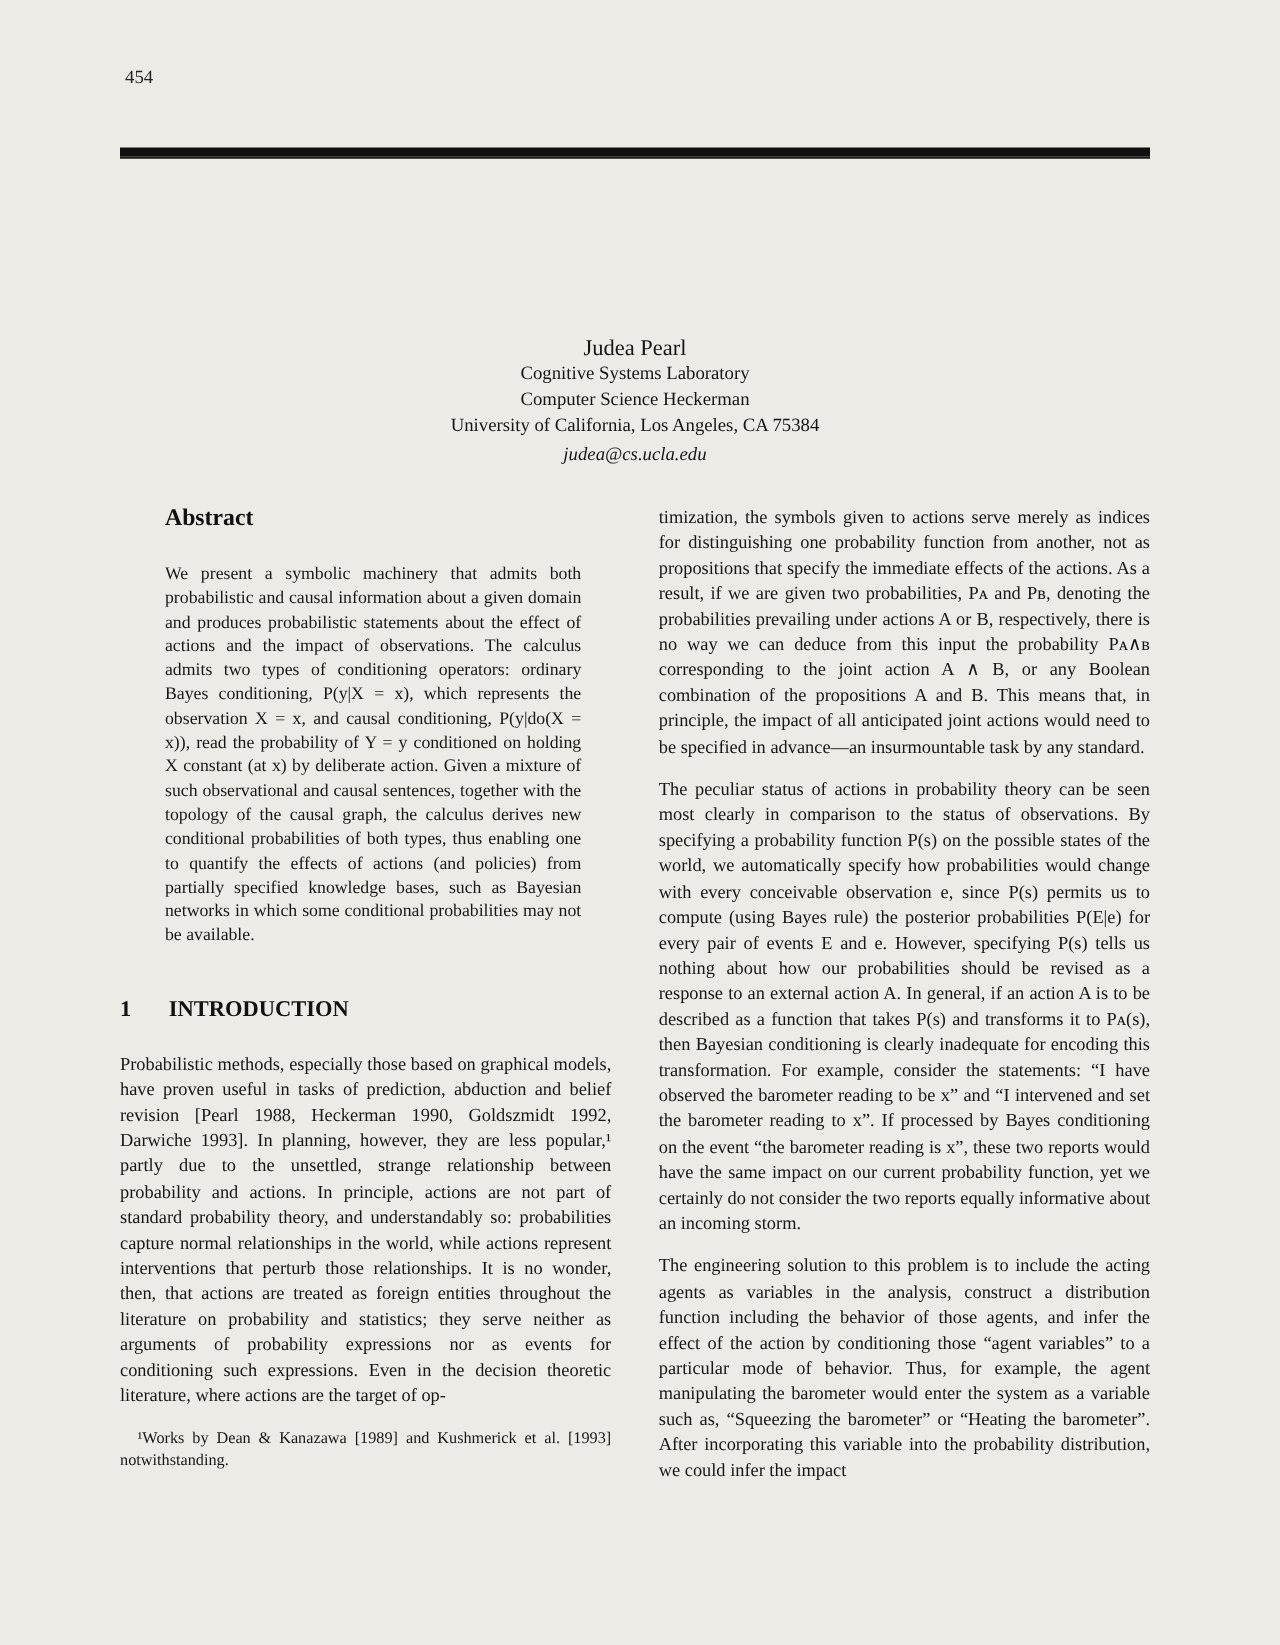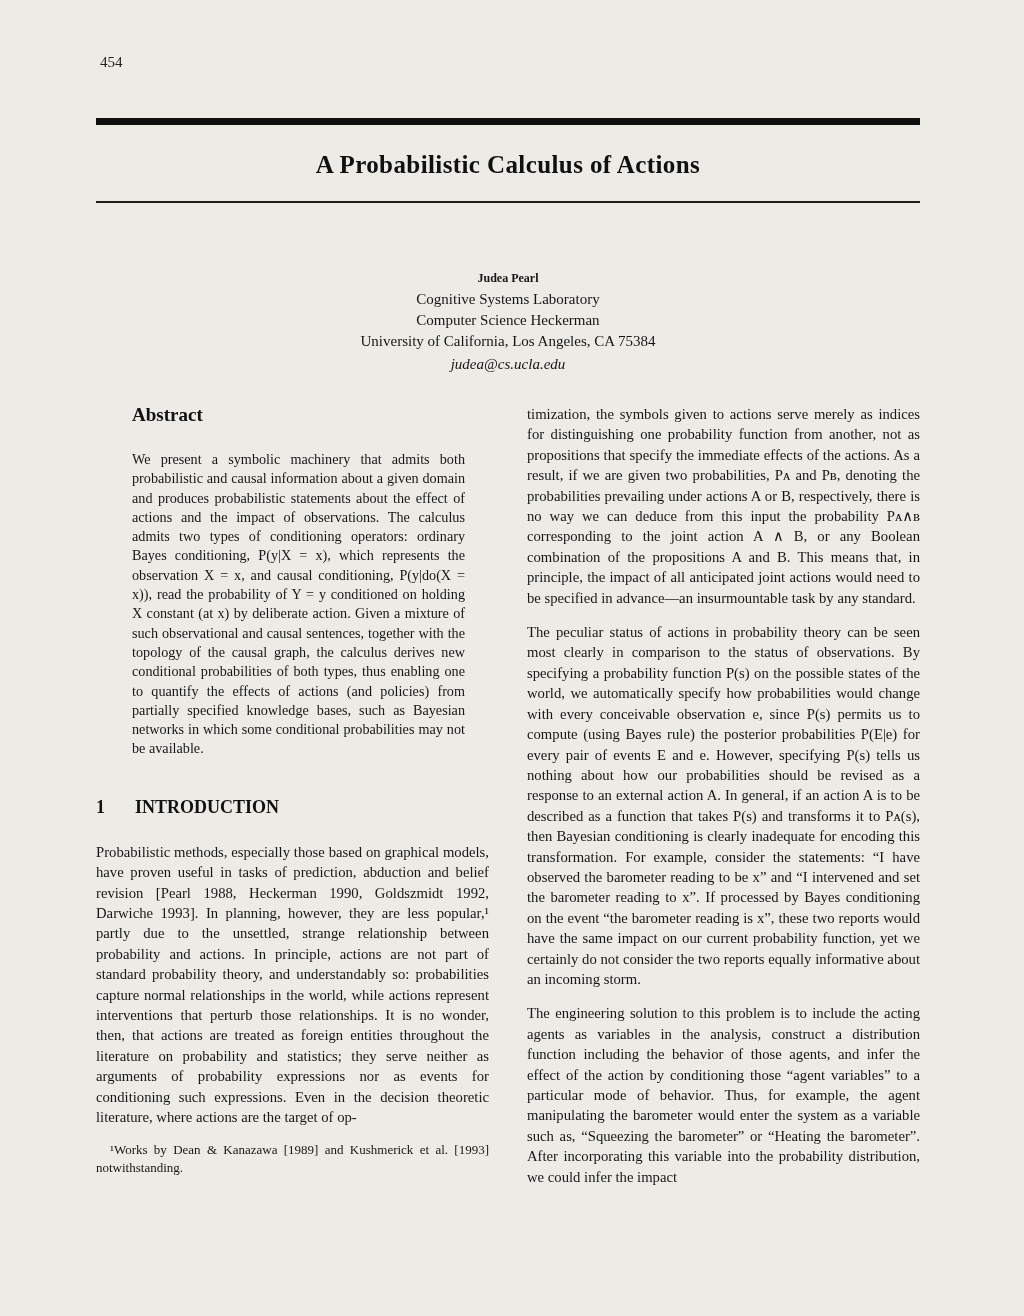--- a/index.html
+++ b/index.html
@@ -49,21 +49,21 @@
   .authors {
     position: absolute;
     top: 268px;
     left: 96px;
     width: 824px;
     text-align: center;
     line-height: 21px;
     font-size: 15px;
     color: #151515;
   }
-  .author-name { font-weight: bold; font-size: 12px; }
+  .author-name { font-weight: normal; font-size: 18px; }
   .author-email { font-style: italic; margin-top: 2px; }
   .columns {
     position: absolute;
     top: 404px;
     left: 96px;
     width: 824px;
     display: flex;
     gap: 38px;
   }
   .col { width: 393px; }
@@ -102,21 +102,20 @@
 </style>
 </head>
 <body>
 
 <div class="page">
 
   <div class="page-number">454</div>
 
   <div class="header">
     <div class="rule-thick"></div>
-    <h1 class="paper-title">A Probabilistic Calculus of Actions</h1>
     <div class="rule-thin"></div>
   </div>
 
   <div class="authors">
     <div class="author-name">Judea Pearl</div>
     <div class="author-lab">Cognitive Systems Laboratory</div>
     <div class="author-dept">Computer Science Heckerman</div>
     <div class="author-univ">University of California, Los Angeles, CA 75384</div>
     <div class="author-email">judea@cs.ucla.edu</div>
   </div>

